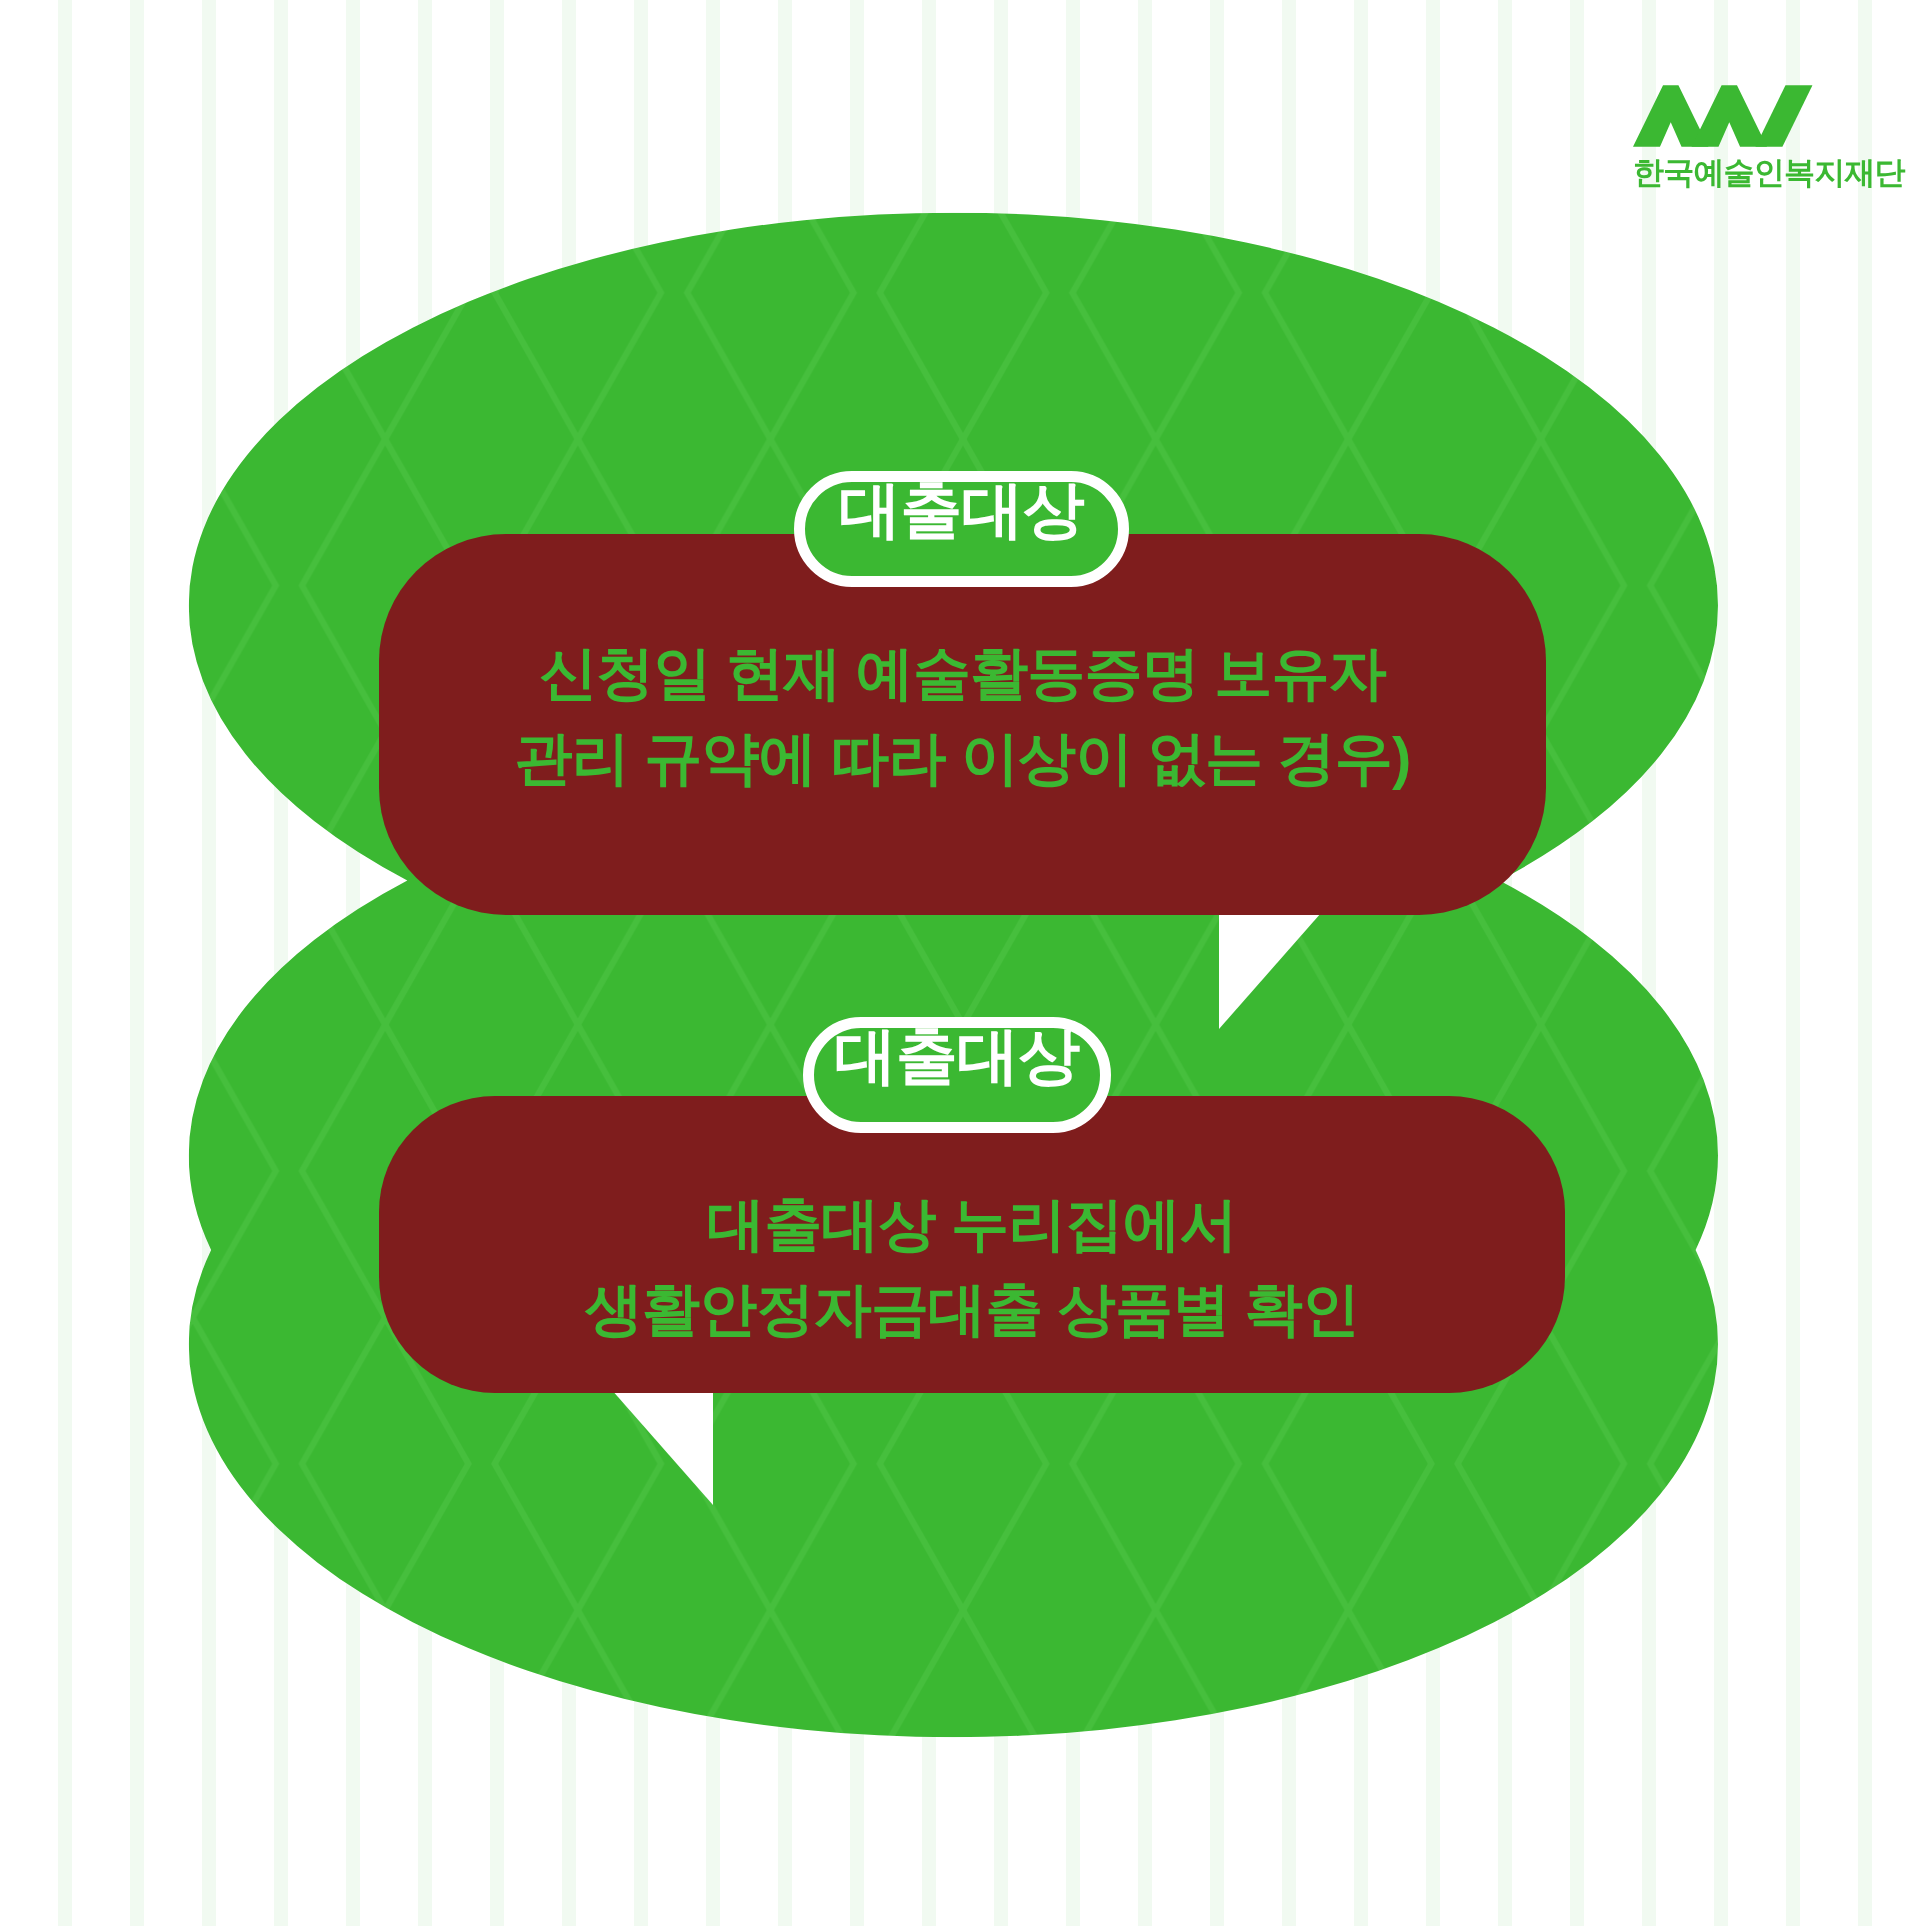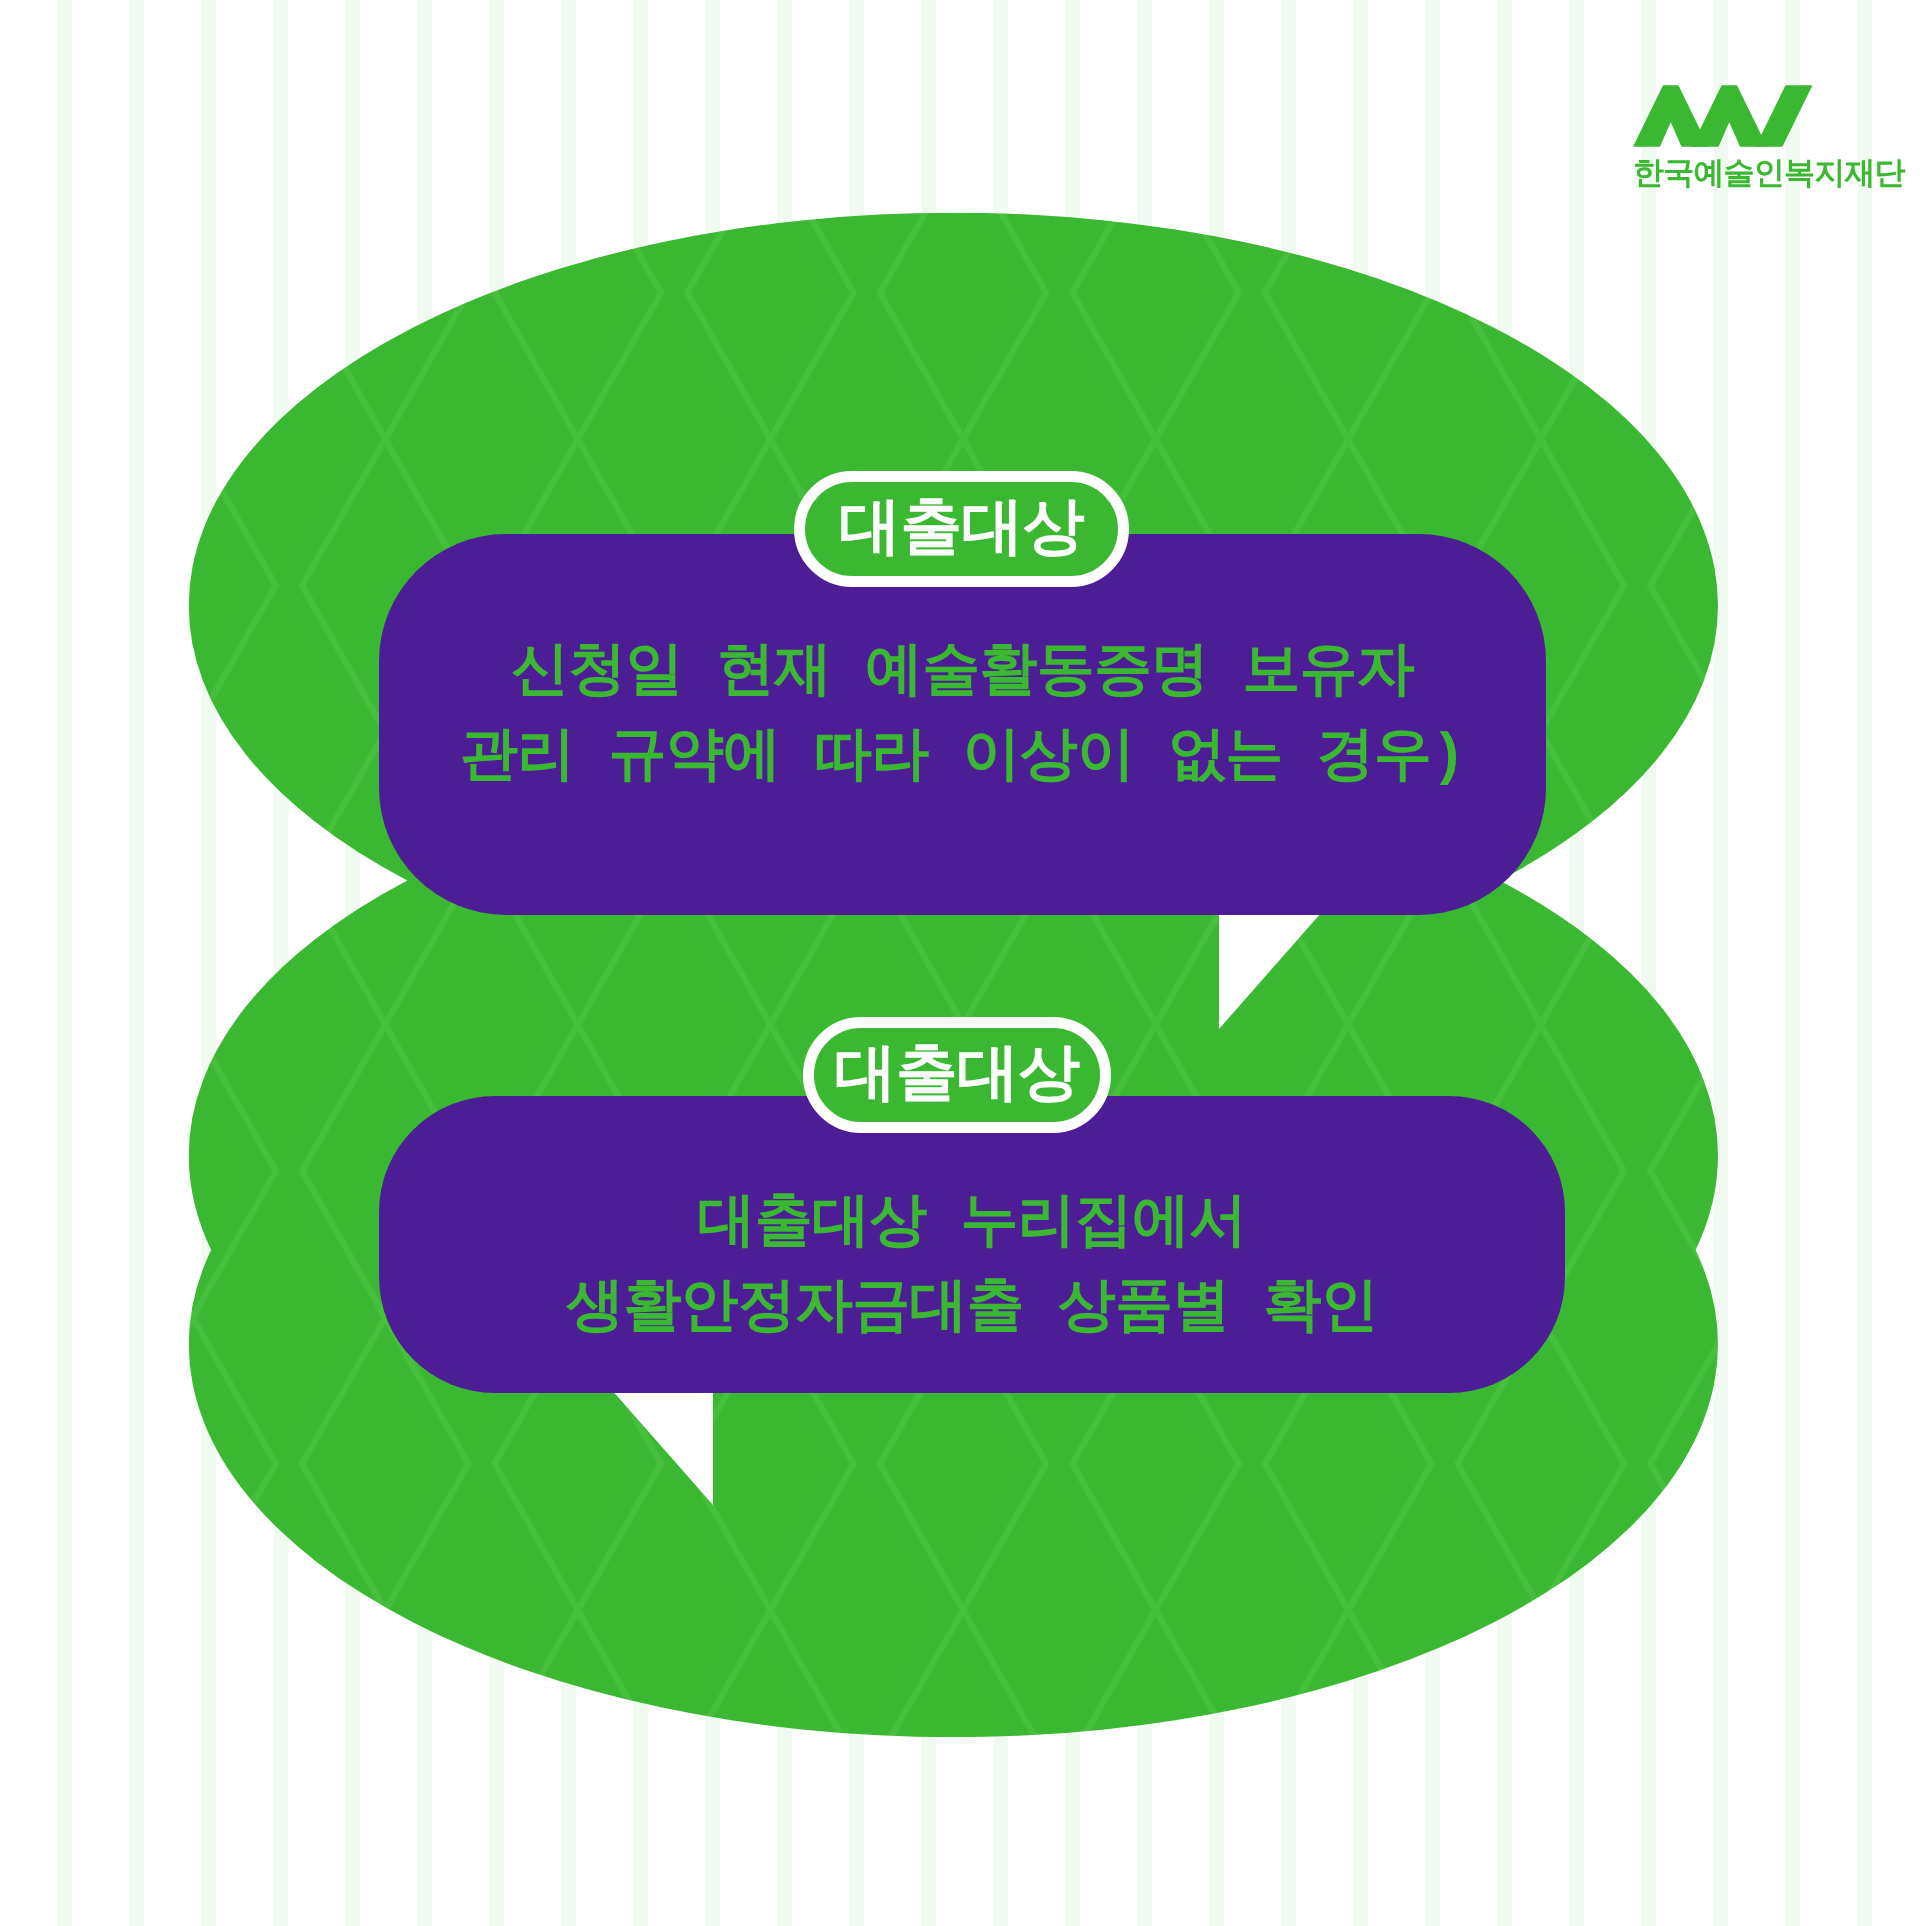--- a/index.html
+++ b/index.html
@@ -36,24 +36,23 @@
 
   
   .blob-layer {
     position: absolute;
     inset: 0;
   }
 
   
   .bubble {
     position: absolute;
-    background: #4c1d95;
+    background: #7f1d1d;
     border-radius: 131px;
     box-sizing: border-box;
-    font-family: Liberation Mono, monospace;
   }
   .bubble-1 { left: 379px;  top: 534px; width: 1167px; height: 381px; border-radius: 127px; }
   .bubble-2 { left: 379px;  top: 1096px; width: 1186px; height: 297px; border-radius: 116px; }
 
   .bubble-tail {
     position: absolute;
     width: 0;
     height: 0;
   }
   
@@ -91,21 +90,20 @@
     top: 86px;
     font-size: 58px;
     line-height: 1.46;
   }
   .bubble-body .ln { display: block; white-space: nowrap; }
 
   
   .badge {
     position: absolute;
     display: flex;
-    align-items: center;
     justify-content: center;
     background: #3bb832;
     color: #ffffff;
     font-weight: bold;
     border: 11.6px solid #ffffff;
     border-radius: 58px;
     box-sizing: border-box;
     letter-spacing: -0.8px;
   }
   .badge-1 {

